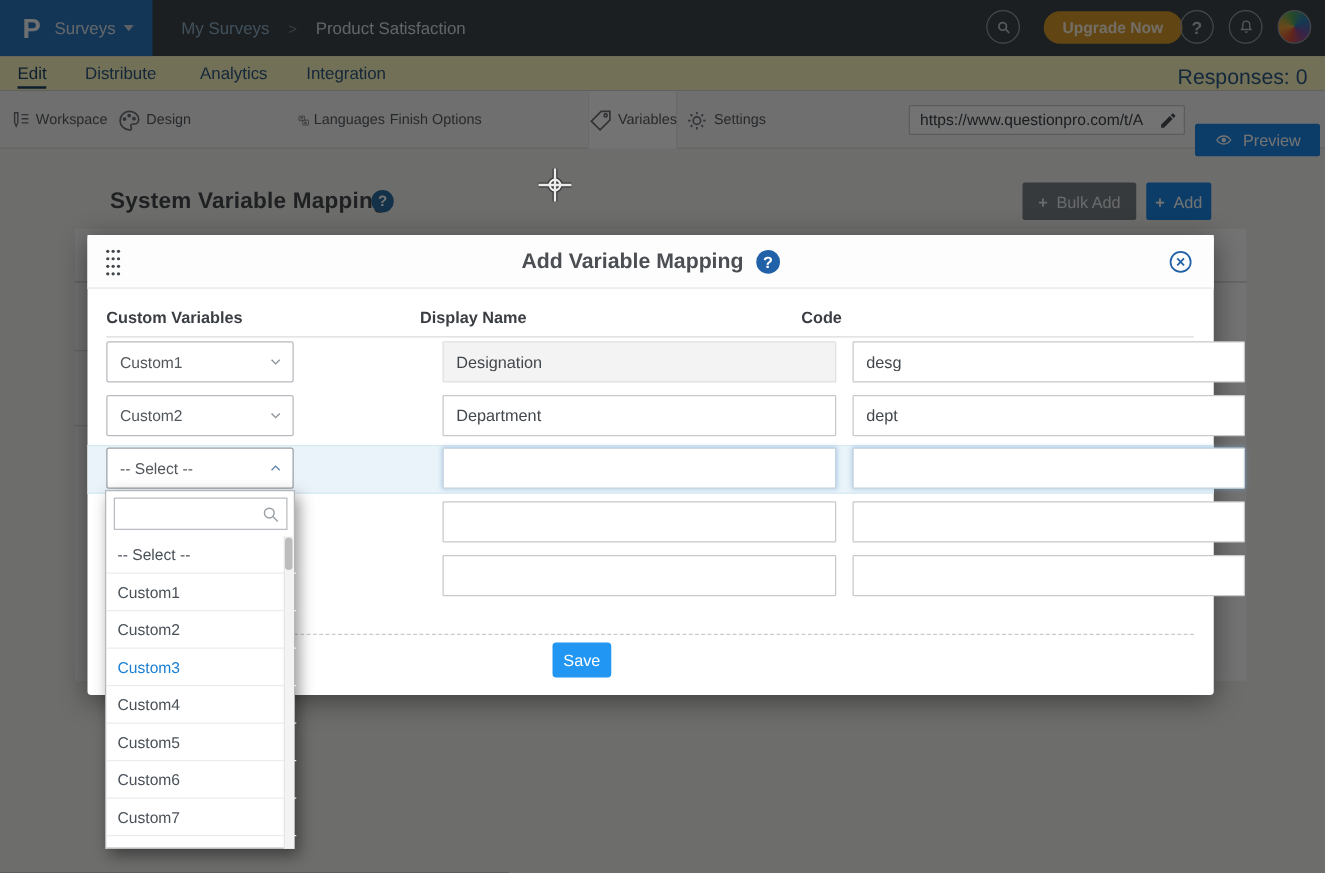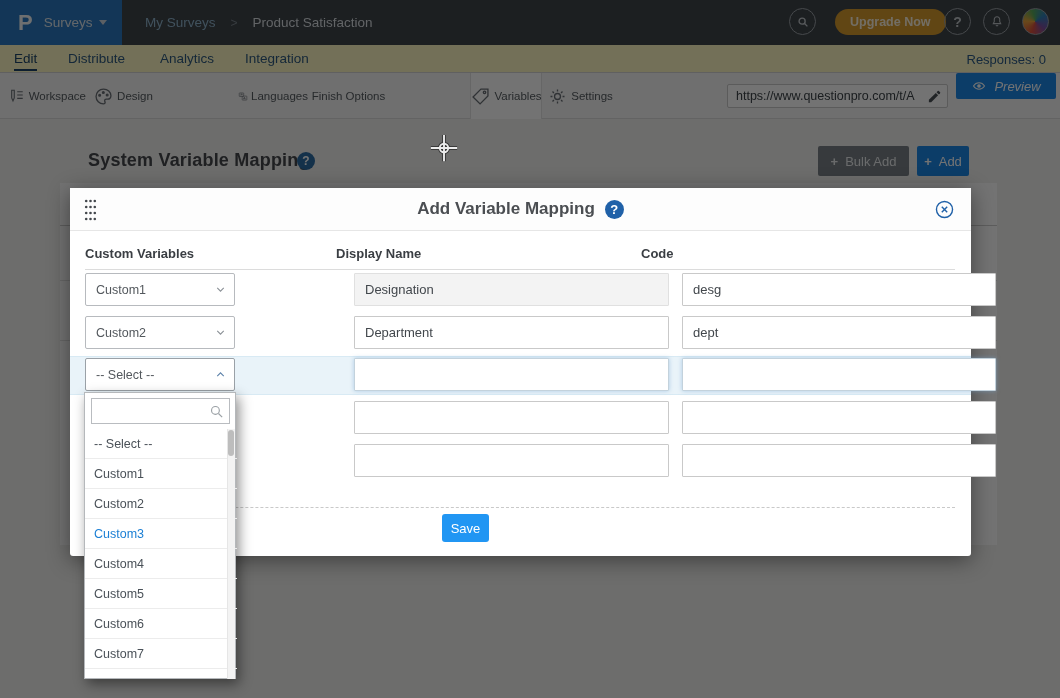--- a/index.html
+++ b/index.html
@@ -24,34 +24,34 @@
   .qmark{font-size:14px;font-weight:bold;}
   .upgrade{left:835px;top:9px;height:26px;padding:0 15px;border-radius:13px;background:#d89b2d;
            display:flex;align-items:center;font-size:12.5px;font-weight:bold;color:#fdf4df;}
   .avatar{left:1022px;top:8px;width:27px;height:27px;border-radius:50%;border:1.4px solid #9ba1a6;
           background:#7a7f84;background:conic-gradient(from 200deg,#d94f3d,#e8a33d,#58a85a,#2f7fb8,#7a4fa0,#d94f3d);}
 
   
   .tabs{left:0;top:45px;width:1060px;height:28px;background:#fef9c3;border-bottom:1px solid #d6d6d6;}
   .tab{top:6px;font-size:13.5px;color:#30597e;text-decoration:none;}
   .tab.active{color:#1d4468;border-bottom:2px solid #1d4468;padding-bottom:3px;}
-  .responses{right:14px;top:7px;font-size:13px;color:#2d5a86;}
+  .responses{right:14px;top:7px;font-size:17px;color:#2d5a86;}
 
   
   .toolbar{left:0;top:73px;width:1060px;height:46px;background:#f5f5f5;border-bottom:1px solid #dcdcdc;}
   .tool{top:0;height:46px;display:flex;flex-direction:row;align-items:center;justify-content:center;gap:3px;}
   .tool svg{color:#6a7076;}
   .tool .tlabel{font-size:11.5px;color:#565c61;white-space:nowrap;}
   .tool.selected{background:#ffffff;box-shadow:inset 1px 0 0 #e3e3e3, inset -1px 0 0 #e3e3e3;}
   .urlwrap{left:727px;top:11px;width:221px;height:24px;background:#fff;border:1px solid #c9c9c9;border-radius:2px;}
   .urlwrap input{position:absolute;left:0;top:0;width:100%;height:100%;border:0;outline:0;background:transparent;
                  font-family:"Liberation Sans",sans-serif;font-size:12.5px;color:#3c4348;padding:0 24px 0 8px;}
   .urlpencil{position:absolute;right:5px;top:4px;color:#4a5056;}
-  .preview{left:956px;top:0;width:100px;height:26px;background:#1B87E6;border-radius:2px;color:#fff;
-           display:flex;align-items:center;justify-content:center;gap:7px;font-size:13px;font-style:italic;}
+  .preview{left:956px;top:26px;width:100px;height:26px;background:#1B87E6;border-radius:2px;color:#fff;
+           display:flex;align-items:center;justify-content:center;gap:7px;font-size:13px;}
 
   
   .page-title{left:88px;top:150px;font-size:18px;font-weight:600;color:#45484c;letter-spacing:.2px;}
   .helpdot{display:inline-flex;align-items:center;justify-content:center;border-radius:50%;
            background:#2e6da4;color:#fff;font-weight:bold;}
   .page-help{left:297px;top:152px;width:18px;height:18px;font-size:12px;}
   .pgbtn{top:146px;height:30px;border-radius:2px;display:flex;align-items:center;justify-content:center;
          gap:7px;font-size:13px;color:#fff;}
   .bulkadd{left:818px;width:91px;background:#7a8288;color:#e9ebed;}
   .addbtn{left:917px;width:52px;background:#1B87E6;}

